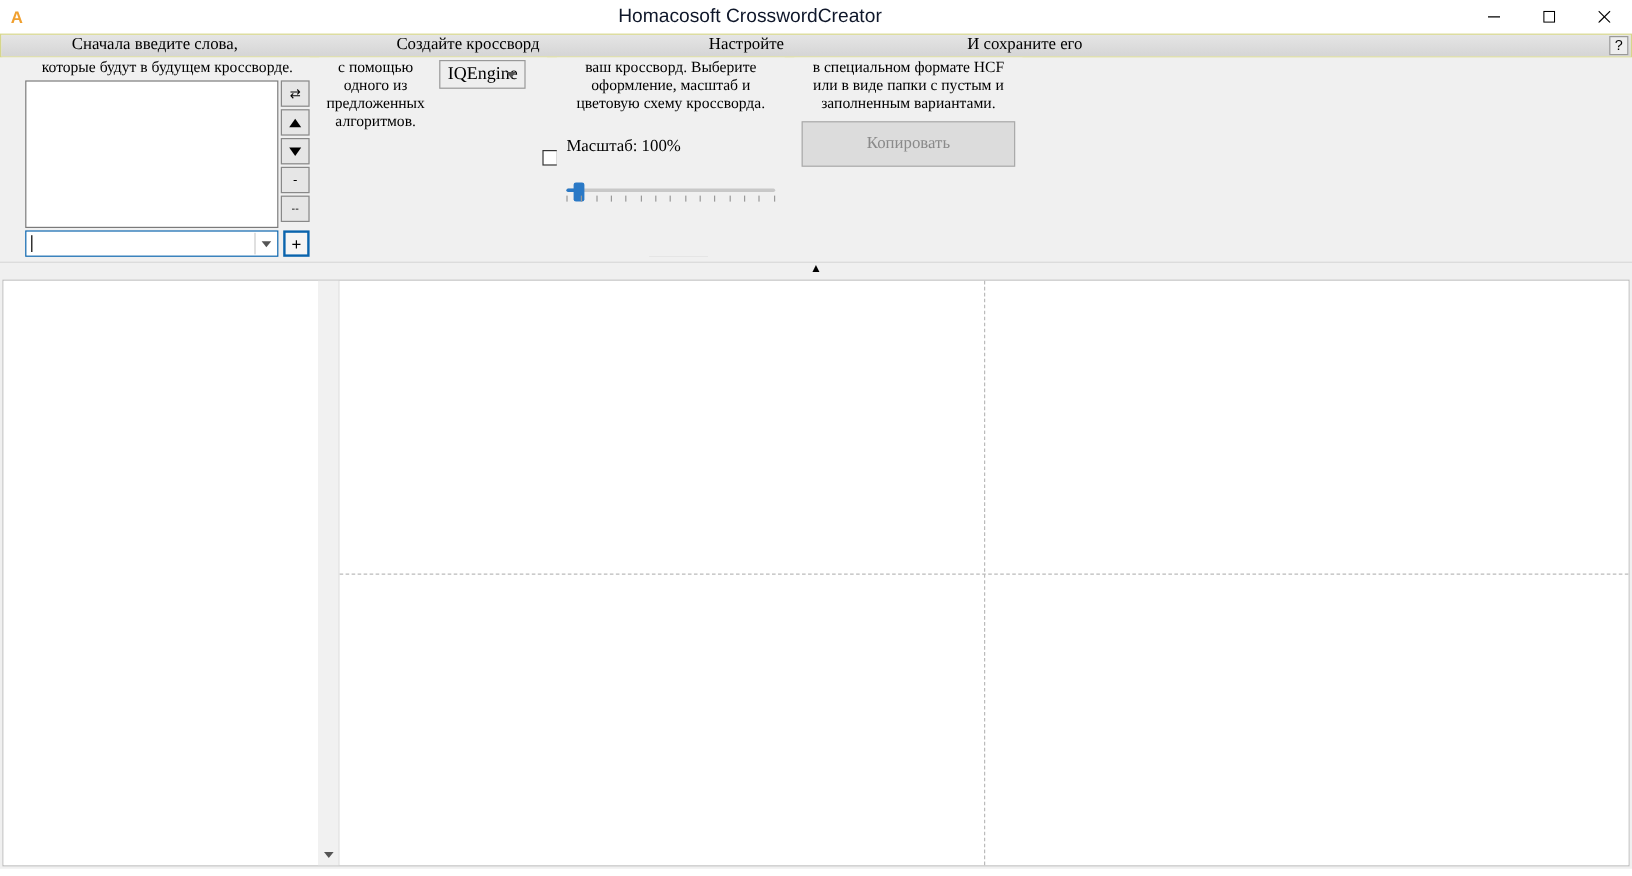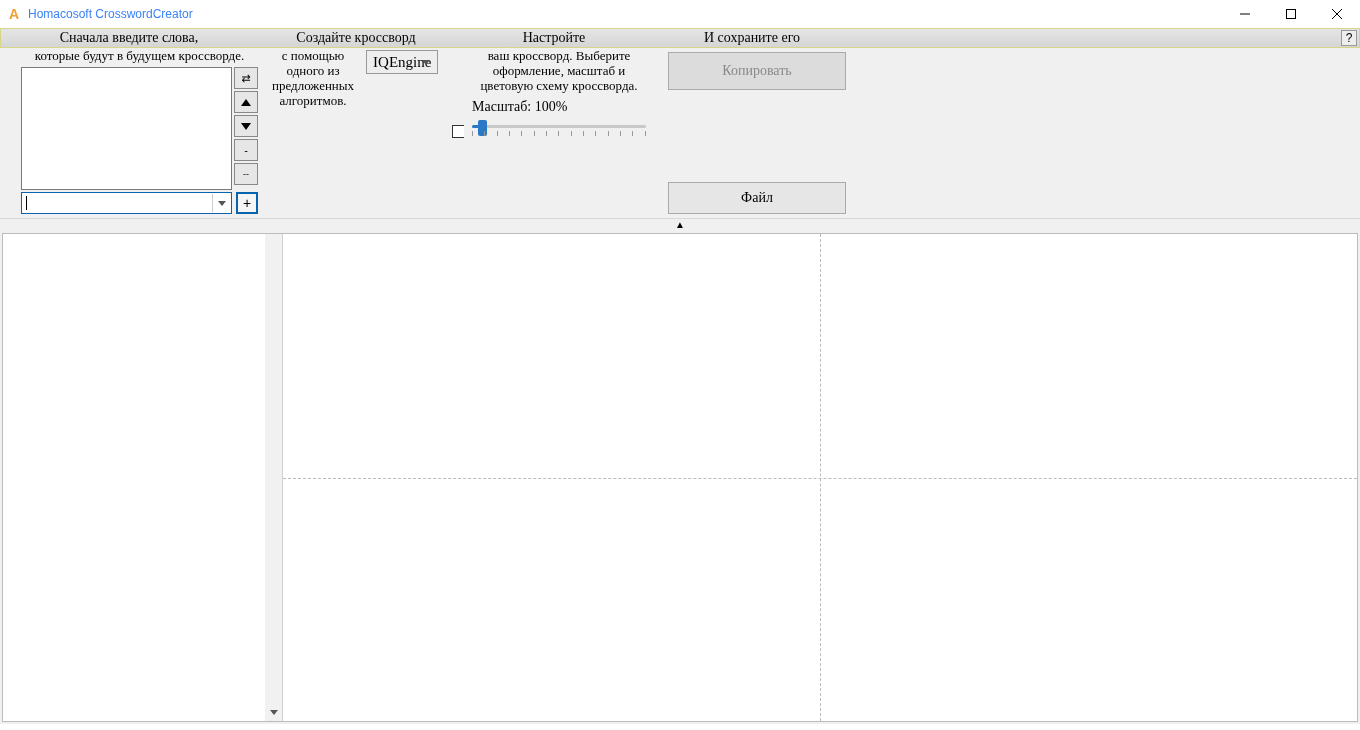--- a/index.html
+++ b/index.html
@@ -1,27 +1,27 @@
 <!DOCTYPE html>
 <html><head>
 <meta charset="utf-8">
 <style>
 * { box-sizing: border-box; margin: 0; padding: 0; }
 html, body { width: 1360px; height: 730px; overflow: hidden; font-family: "Segoe UI", Tahoma, sans-serif; font-size: 12px; background: #fff; }
 
 
 .titlebar { height: 28px; display: flex; align-items: center; padding-left: 6px; background: #fff; }
 .titlebar .app-icon { width: 16px; height: 16px; margin-right: 6px; display: flex; align-items: center; justify-content: center; color: #f0a030; font-weight: bold; font-size: 14px; }
-.titlebar .title { flex: 1; font-size: 12px; color: #3b82f6; }
+.titlebar .title { flex: 1; font-size: 16px; color: #0f172a; text-align: center; }
 .win-controls { display: flex; height: 100%; }
 .win-btn { width: 46px; display: flex; align-items: center; justify-content: center; font-size: 12px; }
 .win-btn svg { display: block; }
 
 
-.stepbar { height: 20px; border: 1px solid #d6d68a; background: linear-gradient(#e5e5e5, #d5d5d5); display: flex; }
+.stepbar { height: 20px; border: 1px solid #d6d68a; background: linear-gradient(#e5e5e5, #d5d5d5); display: flex; gap: 34px; }
 .step { flex: 0 0 auto; text-align: center; font-size: 14px; font-family: Georgia, "Times New Roman", serif; color: #000; padding: 0 4px; line-height: 18px; }
 .stepbar .help { width: 16px; height: 16px; margin: 1px 2px 0 auto; border: 1px solid #999; background: #eee; text-align: center; line-height: 14px; font-size: 12px; font-family: Arial; }
 
 
 .panels { height: 170px; background: #f0f0f0; display: flex; gap: 8px; padding: 0 2px 4px 2px; }
 .panel { background: #f0f0f0; position: relative; }
 .panel .desc { font-family: Georgia, "Times New Roman", serif; font-size: 13px; text-align: center; padding: 0 6px 4px 6px; line-height: 15px; }
 
 
 .panel-words { width: 256px; display: flex; flex-direction: column; padding-left: 19px; }
@@ -40,21 +40,21 @@
 
 .panel-create { width: 190px; display: flex; }
 .select { height: 24px; border: 1px solid #999; background: #eee; display: flex; align-items: center; padding: 0 6px; font-family: Georgia, serif; font-size: 15px; position: relative; margin: 2px 6px; }
 .select .dd { position: absolute; right: 3px; top: 3px; width: 16px; height: 16px; display: flex; align-items: center; justify-content: center; }
 .check-row { display: flex; align-items: center; gap: 6px; padding: 6px 8px; font-family: Georgia, serif; font-size: 14px; }
 .check { width: 13px; height: 13px; border: 1px solid #333; background: #fff; }
 .bigbtn { margin: 4px 6px 0 6px; flex: 1; min-height: 38px; border: 1px solid #aaa; background: #dcdcdc; display: flex; align-items: center; justify-content: center; font-family: Liberation Serif, serif; font-size: 14px; }
 .bigbtn.disabled { color: #8a8a8a; }
 
 
-.panel-config { width: 190px; display: flex; flex-direction: column; }
+.panel-config { width: 190px; display: flex; flex-direction: column; gap: 16px; }
 .scale-label { font-family: Georgia, serif; font-size: 14px; padding: 2px 8px; }
 .slider { height: 24px; margin: 0 8px; position: relative; }
 .slider .track { position: absolute; top: 8px; left: 0; right: 0; height: 3px; background: #c8c8c8; border-radius: 2px; }
 .slider .fill { position: absolute; top: 8px; left: 0; width: 12px; height: 3px; background: #2a79c6; border-radius: 2px; }
 .slider .thumb { position: absolute; top: 3px; left: 6px; width: 9px; height: 16px; background: #2a79c6; border-radius: 2px; }
 .slider .ticks { position: absolute; top: 14px; left: 0; right: 0; display: flex; justify-content: space-between; }
 .slider .ticks i { width: 1px; height: 5px; background: #999; display: block; }
 .btn { height: 32px; margin: 6px 6px 0 6px; border: 1px solid #aaa; background: #e6e6e6; display: flex; align-items: center; justify-content: center; font-family: Georgia, serif; font-size: 14px; }
 
 
@@ -178,23 +178,23 @@
           <i></i>
           <i></i>
           <i></i>
           <i></i>
         </div>
     </div>
     <div style="flex:1"></div>
   </div>
 
   <div class="panel panel-save">
+    <div class="desc">в специальном формате HCF или в виде папки с пустым и заполненным вариантами.</div>
     <div class="bigbtn disabled" style="flex:0 0 38px">Копировать</div>
     <div style="flex:1"></div>
-    <div class="btn">Файл</div>
   </div>
 
 </div>
 
 <div class="canvas-wrap">
   <div class="collapse-arrow">▲</div>
   <div class="canvas-inner">
     <div class="left-pane">
       <div class="vscroll">
         <div class="up">

